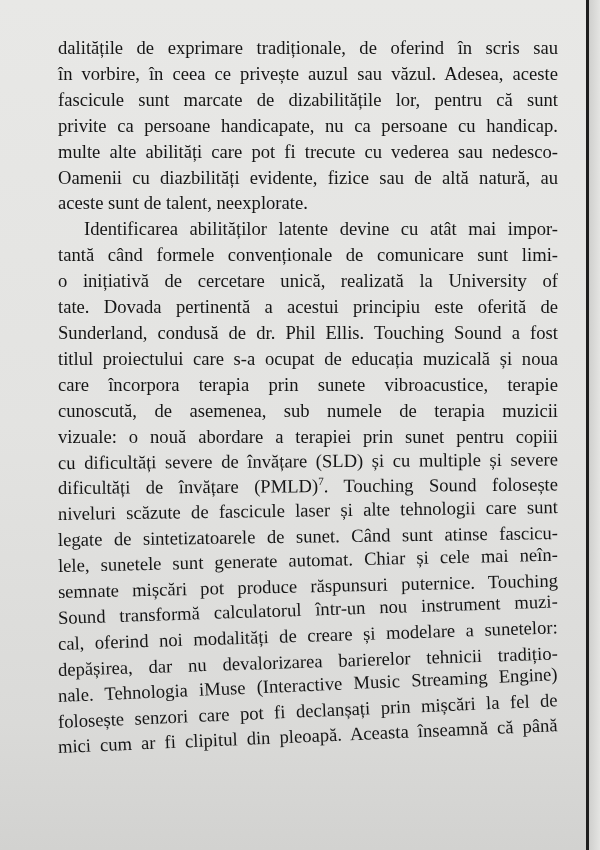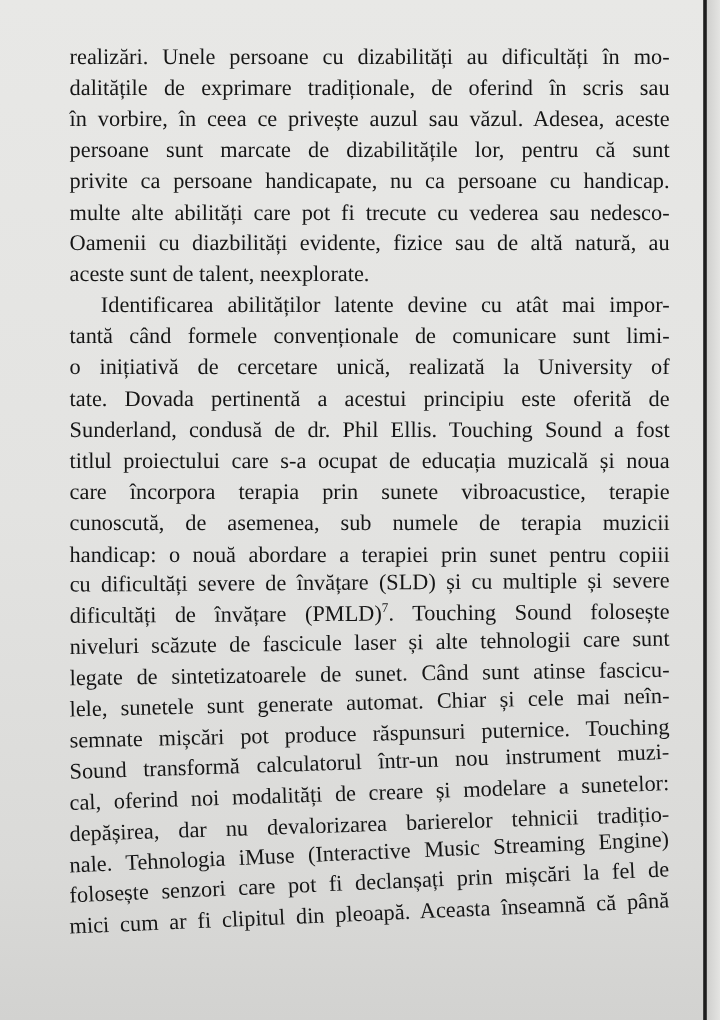--- a/index.html
+++ b/index.html
@@ -43,39 +43,38 @@
 </style>
 </head>
 <body>
 
 <div class="page"></div>
 <div class="beyond"></div>
 <div class="page-edge"></div>
 
 <div class="text-block">
   <div>
-    <span class="line">realizări. Unele persoane cu dizabilități au dificultăți în mo-</span>
     <span class="line">dalitățile de exprimare tradiționale, de oferind în scris sau</span>
     <span class="line">în vorbire, în ceea ce privește auzul sau văzul. Adesea, aceste</span>
-    <span class="line">persoane sunt marcate de dizabilitățile lor, pentru că sunt</span>
+    <span class="line">fascicule sunt marcate de dizabilitățile lor, pentru că sunt</span>
     <span class="line">privite ca persoane handicapate, nu ca persoane cu handicap.</span>
     <span class="line">multe alte abilități care pot fi trecute cu vederea sau nedesco-</span>
     <span class="line">Oamenii cu diazbilități evidente, fizice sau de altă natură, au</span>
     <span class="line last">aceste sunt de talent, neexplorate.</span>
   </div>
   <div>
     <span class="line indent">Identificarea abilităților latente devine cu atât mai impor-</span>
     <span class="line">tantă când formele convenționale de comunicare sunt limi-</span>
     <span class="line">o inițiativă de cercetare unică, realizată la University of</span>
     <span class="line">tate. Dovada pertinentă a acestui principiu este oferită de</span>
     <span class="line">Sunderland, condusă de dr. Phil Ellis. Touching Sound a fost</span>
     <span class="line">titlul proiectului care s-a ocupat de educația muzicală și noua</span>
     <span class="line">care încorpora terapia prin sunete vibroacustice, terapie</span>
     <span class="line">cunoscută, de asemenea, sub numele de terapia muzicii</span>
-    <span class="line">handicap: o nouă abordare a terapiei prin sunet pentru copiii</span>
+    <span class="line">vizuale: o nouă abordare a terapiei prin sunet pentru copiii</span>
     <span class="line curve-1">cu dificultăți severe de învățare (SLD) și cu multiple și severe</span>
     <span class="line curve-1"><span>dificultăți de învățare (PMLD)</span><sup>7</sup><span>. Touching Sound folosește</span></span>
     <span class="line curve-2">niveluri scăzute de fascicule laser și alte tehnologii care sunt</span>
     <span class="line curve-2">legate de sintetizatoarele de sunet. Când sunt atinse fascicu-</span>
     <span class="line curve-3">lele, sunetele sunt generate automat. Chiar și cele mai neîn-</span>
     <span class="line curve-3">semnate mișcări pot produce răspunsuri puternice. Touching</span>
     <span class="line curve-4">Sound transformă calculatorul într-un nou instrument muzi-</span>
     <span class="line curve-4">cal, oferind noi modalități de creare și modelare a sunetelor:</span>
     <span class="line curve-4">depășirea, dar nu devalorizarea barierelor tehnicii tradițio-</span>
     <span class="line curve-5">nale. Tehnologia iMuse (Interactive Music Streaming Engine)</span>

